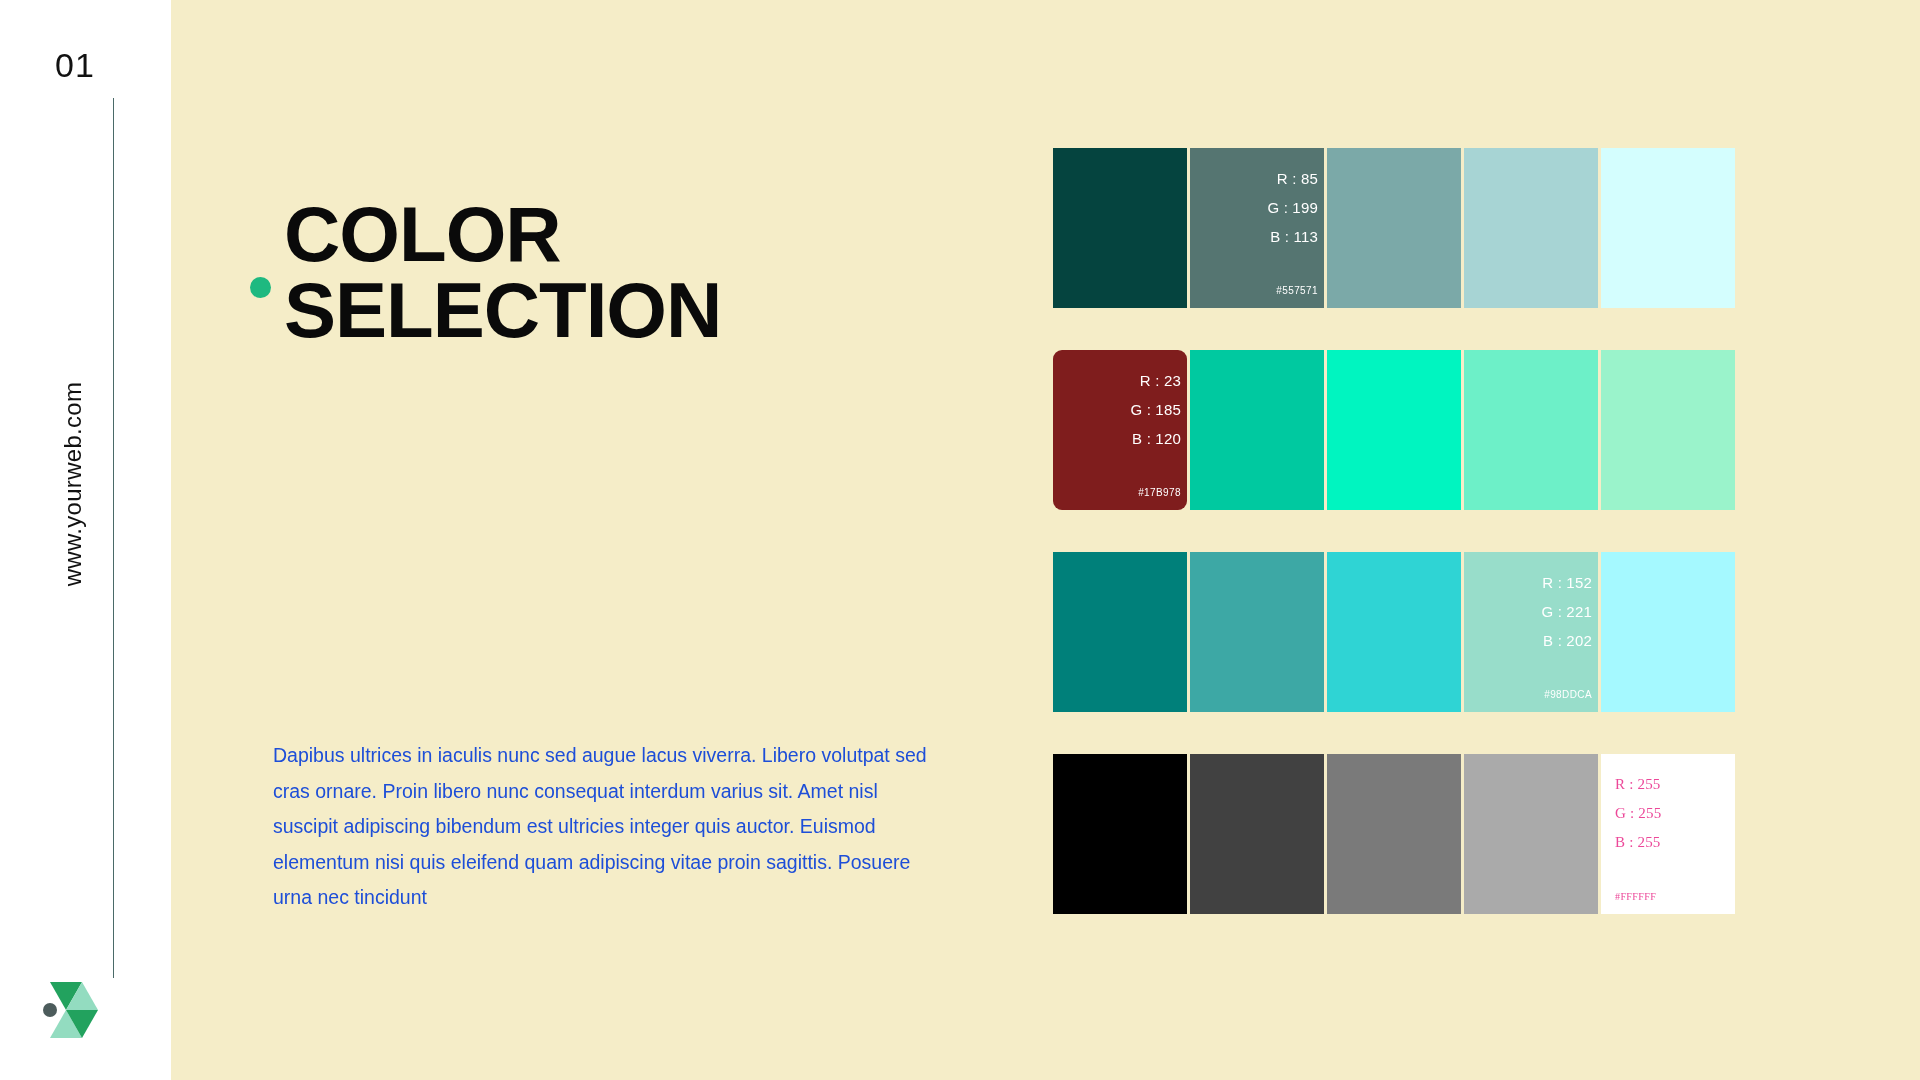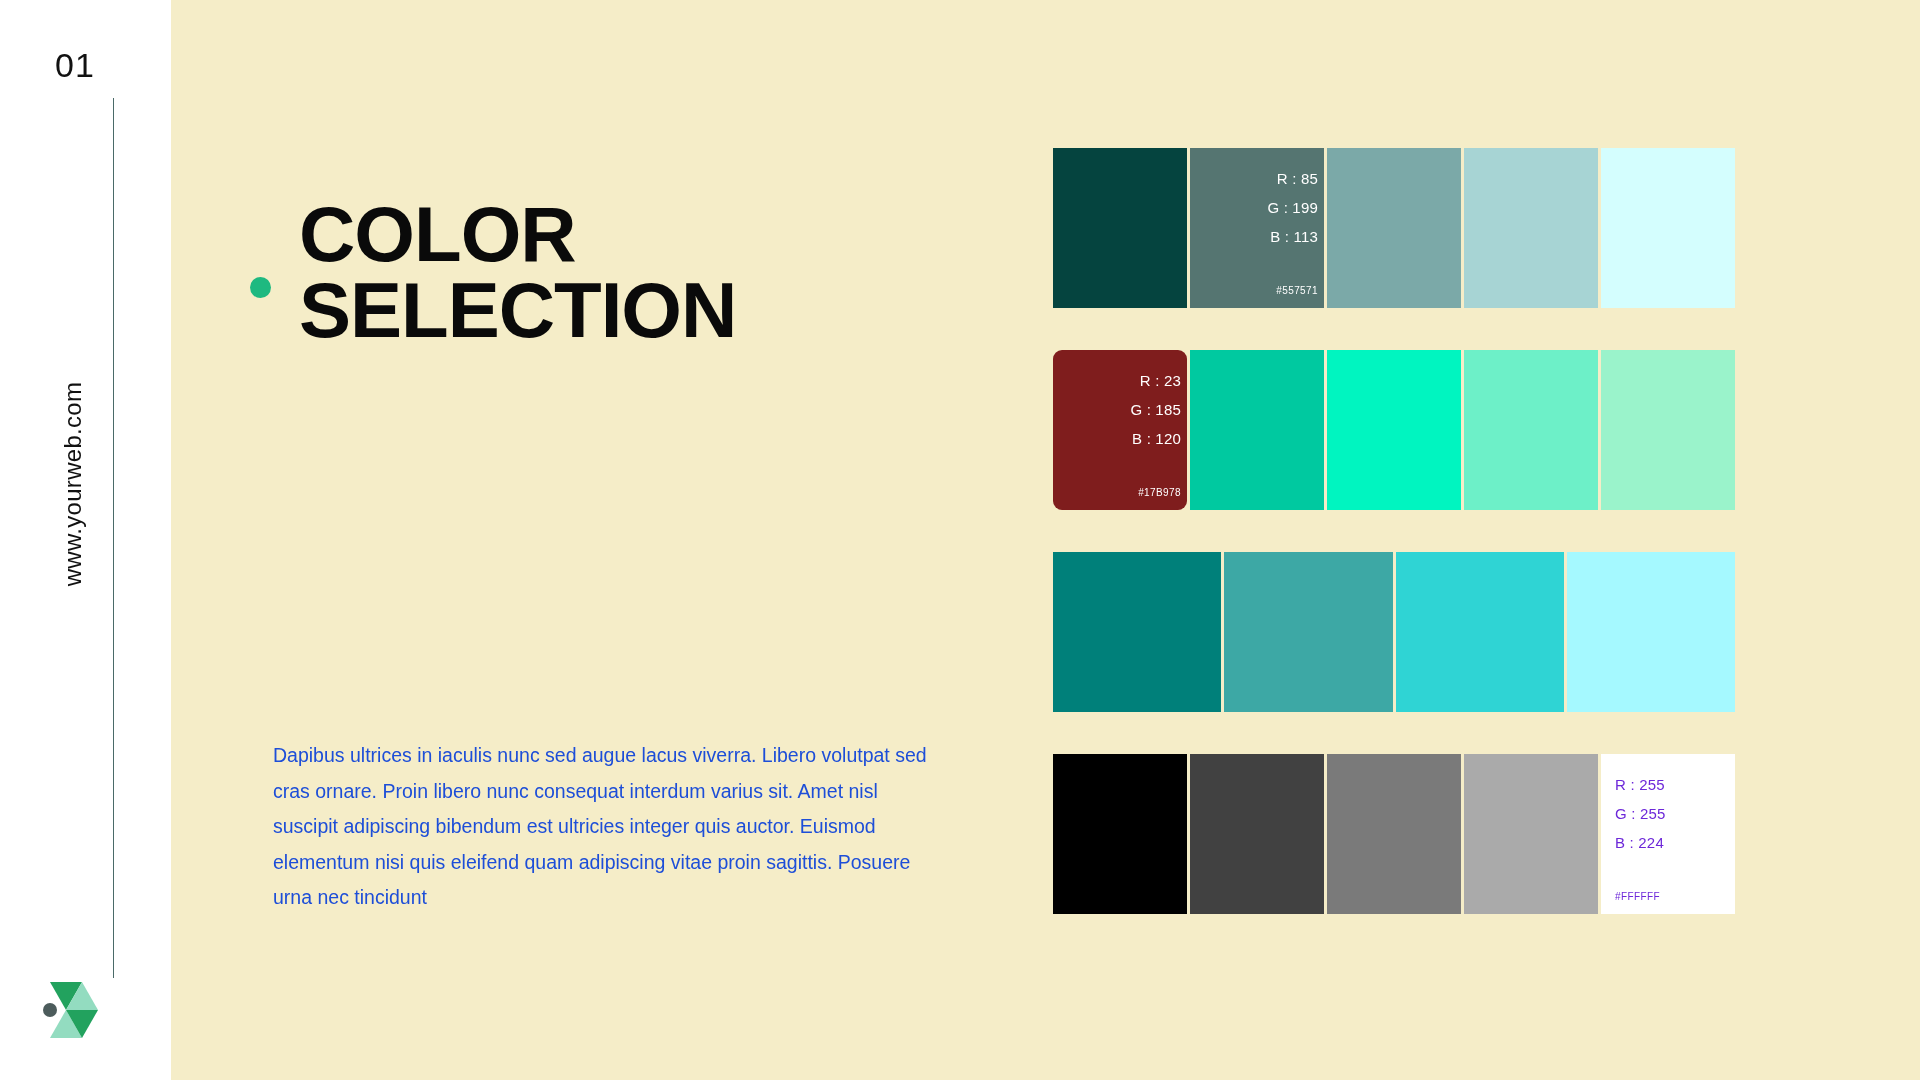--- a/index.html
+++ b/index.html
@@ -98,21 +98,20 @@
   .page-title {
     position: absolute;
     left: 284px;
     top: 196px;
     font-size: 78px;
     font-weight: 800;
     line-height: 0.98;
     letter-spacing: -1px;
     color: #0a0a0a;
     white-space: pre-line;
-    margin-left: 15px;
   }
 
   
   .body-copy {
     position: absolute;
     left: 273px;
     top: 738px;
     width: 660px;
     font-size: 19.5px;
     line-height: 35.5px;
@@ -161,21 +160,21 @@
 
   .swatch-hex {
     margin-top: auto;
     font-size: 10px;
     letter-spacing: 0.4px;
     padding-bottom: 2px;
     white-space: nowrap;
   }
 
   .light-text { color: #ffffff; align-items: flex-end; }
-  .dark-text  { color: #6d28d9; }
+  .dark-text  { color: #ec4899; font-family: Liberation Serif, serif; }
 </style>
 </head>
 <body>
 
 <div id="slide">
 
   <div class="canvas" style="background: rgb(245, 237, 200);"></div>
 
   <div class="left-rail" style="background: rgb(255, 255, 255);">
     <div class="slide-number">01</div>
@@ -310,20 +309,28 @@
         </div>
       </div>
       <div class="swatch" style="background: rgb(47, 212, 212);">
         <div class="swatch-info dark-text">
           <div class="swatch-channel"></div>
           <div class="swatch-channel"></div>
           <div class="swatch-channel"></div>
           <div class="swatch-hex"></div>
         </div>
       </div>
+      <div class="swatch" style="background: rgb(152, 221, 202);">
+        <div class="swatch-info light-text">
+          <div class="swatch-channel">R : 152</div>
+          <div class="swatch-channel">G : 221</div>
+          <div class="swatch-channel">B : 202</div>
+          <div class="swatch-hex">#98DDCA</div>
+        </div>
+      </div>
       <div class="swatch" style="background: rgb(165, 249, 255);">
         <div class="swatch-info dark-text">
           <div class="swatch-channel"></div>
           <div class="swatch-channel"></div>
           <div class="swatch-channel"></div>
           <div class="swatch-hex"></div>
         </div>
       </div>
     </div>
 
@@ -357,20 +364,20 @@
           <div class="swatch-channel"></div>
           <div class="swatch-channel"></div>
           <div class="swatch-channel"></div>
           <div class="swatch-hex"></div>
         </div>
       </div>
       <div class="swatch" style="background: rgb(255, 255, 255);">
         <div class="swatch-info dark-text">
           <div class="swatch-channel">R : 255</div>
           <div class="swatch-channel">G : 255</div>
-          <div class="swatch-channel">B : 224</div>
+          <div class="swatch-channel">B : 255</div>
           <div class="swatch-hex">#FFFFFF</div>
         </div>
       </div>
     </div>
 
   </div>
 </div>
 
 </body></html>

